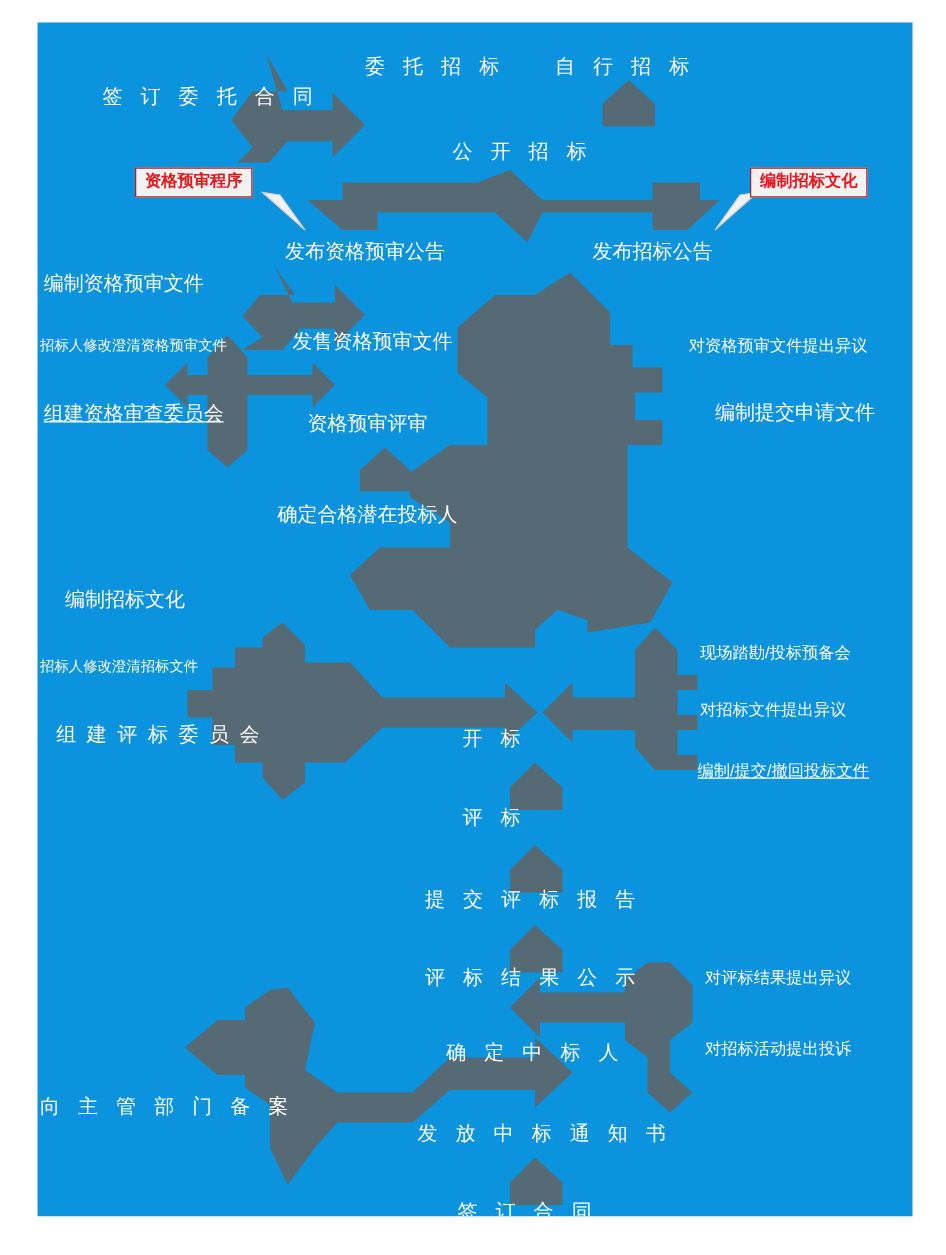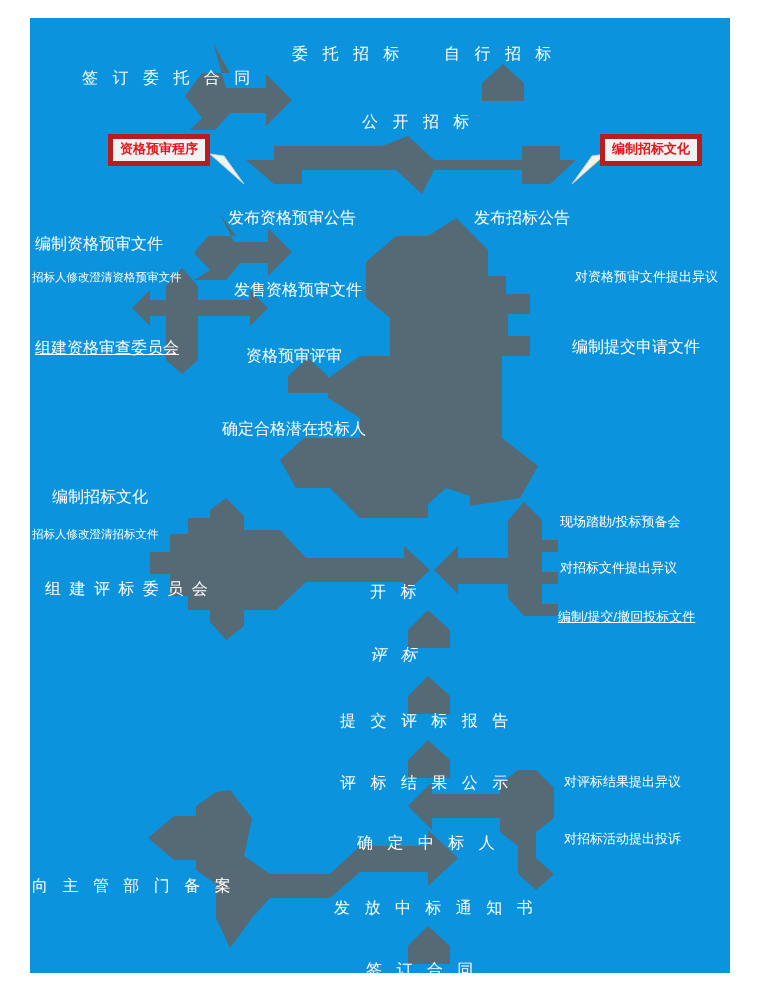--- a/index.html
+++ b/index.html
@@ -44,28 +44,28 @@
     font-weight: normal;
   }
   
   .sp {
     letter-spacing: 5px;
   }
   .sp2 {
     letter-spacing: 2px;
   }
   .big   { font-size: 16px; }
-  .mid   { font-size: 16px; margin-top: 16px; }
+  .mid   { font-size: 16px; }
   .small { font-size: 13px; }
   .xsmall{ font-size: 11.5px; }
 
   .callout {
     position: absolute;
     background: #f2f2f2;
-    border: 5px solid #b91c1c;
+    border: 1px solid #b91c1c;
     color: #e8161c;
     font-size: 13px;
     font-weight: bold;
     padding: 3px 7px 4px 7px;
     white-space: nowrap;
     line-height: 1.15;
     box-sizing: border-box;
   }
 </style>
 </head>
@@ -328,38 +328,38 @@
     <div class="lbl big sp" style="left: 262px; top:  28px;">委 托 招 标</div>
     <div class="lbl big sp" style="left: 414px; top:  28px;">自 行 招 标</div>
     <div class="lbl big sp" style="left: 332px; top:  96px;">公 开 招 标</div>
 
     <div class="lbl mid" style="left: 198px; top: 176px;">发布资格预审公告</div>
     <div class="lbl mid" style="left: 444px; top: 176px;">发布招标公告</div>
 
     <div class="lbl mid" style="left:   5px; top: 202px;">编制资格预审文件</div>
     <div class="lbl mid" style="left: 204px; top: 248px;">发售资格预审文件</div>
     <div class="lbl xsmall" style="left:   2px; top: 254px;">招标人修改澄清资格预审文件</div>
-    <div class="lbl small" style="left: 545px; top: 252px;">对资格预审文件提出异议</div>
+    <div class="lbl small" style="left: 521px; top: 252px;">对资格预审文件提出异议</div>
 
     <div class="lbl mid" style="left:   5px; top: 306px; text-decoration: underline;">组建资格审查委员会</div>
     <div class="lbl mid" style="left: 216px; top: 314px;">资格预审评审</div>
     <div class="lbl mid" style="left: 542px; top: 305px;">编制提交申请文件</div>
 
     <div class="lbl mid" style="left: 192px; top: 387px;">确定合格潜在投标人</div>
     <div class="lbl mid" style="left:  22px; top: 455px;">编制招标文化</div>
 
     <div class="lbl xsmall" style="left:   2px; top: 511px;">招标人修改澄清招标文件</div>
     <div class="lbl small" style="left: 530px; top: 497px;">现场踏勘/投标预备会</div>
 
     <div class="lbl big sp2" style="left:  15px; top: 563px;">组 建 评 标 委 员 会</div>
     <div class="lbl small" style="left: 530px; top: 543px;">对招标文件提出异议</div>
     <div class="lbl big sp" style="left: 340px; top: 566px;">开        标</div>
     <div class="lbl small" style="left: 528px; top: 592px; text-decoration: underline;">编制/提交/撤回投标文件</div>
 
-    <div class="lbl big sp" style="left: 340px; top: 629px; font-style: italic;">评        标</div>
+    <div class="lbl big sp" style="left: 340px; top: 629px;">评        标</div>
     <div class="lbl big sp" style="left: 310px; top: 695px;">提 交 评 标 报 告</div>
     <div class="lbl big sp" style="left: 310px; top: 757px;">评 标 结 果 公 示</div>
     <div class="lbl small" style="left: 534px; top: 757px;">对评标结果提出异议</div>
 
     <div class="lbl big sp" style="left: 327px; top: 817px;">确 定 中 标 人</div>
     <div class="lbl small" style="left: 534px; top: 814px;">对招标活动提出投诉</div>
     <div class="lbl big sp" style="left:   2px; top: 860px;">向 主 管 部 门 备 案</div>
 
     <div class="lbl big sp" style="left: 304px; top: 882px;">发 放 中 标 通 知 书</div>
     <div class="lbl big sp" style="left: 336px; top: 944px;">签 订 合 同</div>

